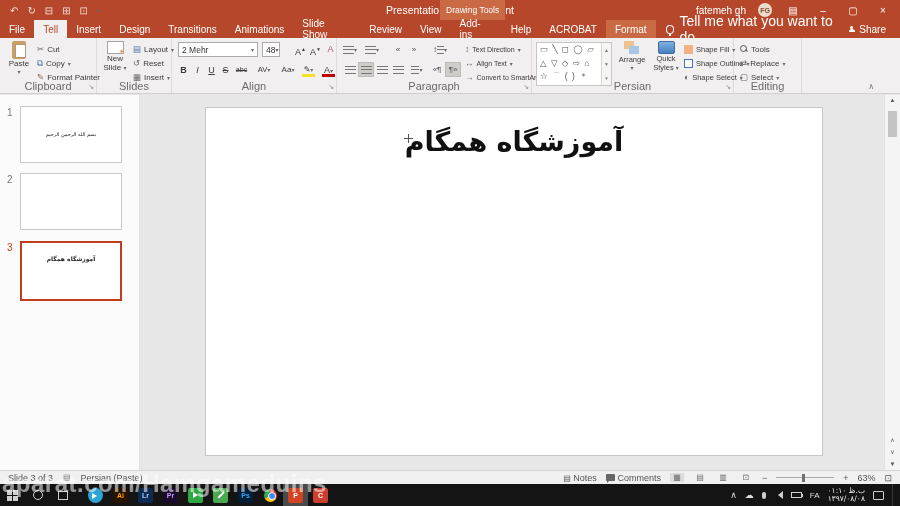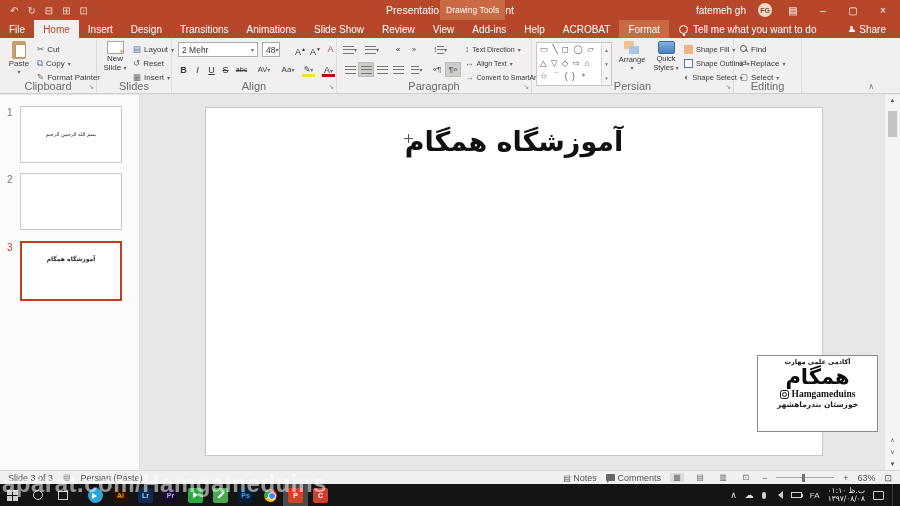--- a/index.html
+++ b/index.html
@@ -16,21 +16,21 @@
   .tb-title{position:absolute;left:0;right:0;text-align:center;font-size:10.5px;color:#fff;pointer-events:none;}
   .tb-right{position:absolute;right:0;top:0;height:20px;display:flex;align-items:center;gap:12px;padding-right:8px;font-size:10px;}
   .avatar{width:14px;height:14px;border-radius:50%;background:#ecdccb;color:#8a4a2b;font-size:7px;display:flex;align-items:center;justify-content:center;font-weight:bold;}
   .winbtn{font-size:10px;width:18px;text-align:center;}
 
   
   .tabrow{position:absolute;left:0;top:20px;right:0;height:18px;background:#b7472a;display:flex;align-items:stretch;font-size:10px;color:#fff;}
   .tab{padding:0 9px;display:flex;align-items:center;}
   .tab.active{background:#f1eff0;color:#b7472a;}
   .tab.ctx{background:#c96a45;}
-  .tellme{display:flex;align-items:center;gap:5px;margin-left:10px;color:#fff;font-size:10px;}
+  .tellme{display:flex;align-items:center;gap:5px;margin-left:10px;color:#fff;font-size:14px;}
   .bulb{width:9px;height:9px;border:1px solid #fff;border-radius:50%;position:relative;}
   .bulb:after{content:"";position:absolute;left:2.5px;top:8px;width:2px;height:2px;background:#fff;}
   .share{margin-left:auto;display:flex;align-items:center;gap:4px;padding-right:14px;font-size:10px;}
   .person{width:7px;height:7px;position:relative;}
   .person:before{content:"";position:absolute;left:2px;top:0;width:3px;height:3px;border-radius:50%;background:#fff;}
   .person:after{content:"";position:absolute;left:0.5px;top:3.5px;width:6px;height:3px;border-radius:3px 3px 0 0;background:#fff;}
 
   
   .ribbon{position:absolute;left:0;top:38px;right:0;height:56px;background:#f1eff0;border-bottom:1px solid #d2cfce;color:#3b3a39;}
   .grp{position:absolute;top:0;bottom:0;border-right:1px solid #dedbd9;}
@@ -156,21 +156,21 @@
       <span class="avatar">FG</span>
       <span class="winbtn">▤</span>
       <span class="winbtn">–</span>
       <span class="winbtn">▢</span>
       <span class="winbtn">×</span>
     </div>
   </div>
 
   <div class="tabrow">
     <div class="tab">File</div>
-    <div class="tab active">Home</div>
+    <div class="tab active">Tell</div>
     <div class="tab">Insert</div>
     <div class="tab">Design</div>
     <div class="tab">Transitions</div>
     <div class="tab">Animations</div>
     <div class="tab">Slide Show</div>
     <div class="tab">Review</div>
     <div class="tab">View</div>
     <div class="tab">Add-ins</div>
     <div class="tab">Help</div>
     <div class="tab">ACROBAT</div>
@@ -344,21 +344,21 @@
           <span>Shape Select</span>
           <span class="dd">▾</span>
         </div>
       <div class="glabel">Persian</div>
       <div class="launch">↘</div>
     </div>
 
     <div class="grp" style="left:734px;width:68px;">
       <div class="rowbtn" style="left:6px;top:5px;">
           <span class="mag"></span>
-          <span>Find</span>
+          <span>Tools</span>
         </div>
       <div class="rowbtn" style="left:6px;top:19px;">
           <span class="ic g">⇄</span>
           <span>Replace</span>
           <span class="dd">▾</span>
         </div>
       <div class="rowbtn" style="left:6px;top:33px;">
           <span class="ic g">▢</span>
           <span>Select</span>
           <span class="dd">▾</span>
@@ -385,29 +385,20 @@
       </div>
     </div>
     <div class="editor">
       <div class="slide">
         <div class="slide-title fa">آموزشگاه همگام</div>
         <div class="movecur"></div>
       </div>
     </div>
   </div>
 
-  <div class="logocard fa">
-    <div class="lc-tag">آکادمی علمی مهارت</div>
-    <div class="lc-brand">همگام</div>
-    <div class="lc-insta">
-      <span class="ig"></span>
-      <span class="lc-handle">Hamgameduins</span>
-    </div>
-    <div class="lc-loc">خوزستان بندرماهشهر</div>
-  </div>
 
   <div class="vscroll">
     <div class="sbtn" style="top:0;">▲</div>
     <div class="vthumb"></div>
     <div class="sbtn" style="bottom:24px;">∧</div>
     <div class="sbtn" style="bottom:12px;">∨</div>
     <div class="sbtn" style="bottom:0;">▼</div>
   </div>
 
   <div class="status">

